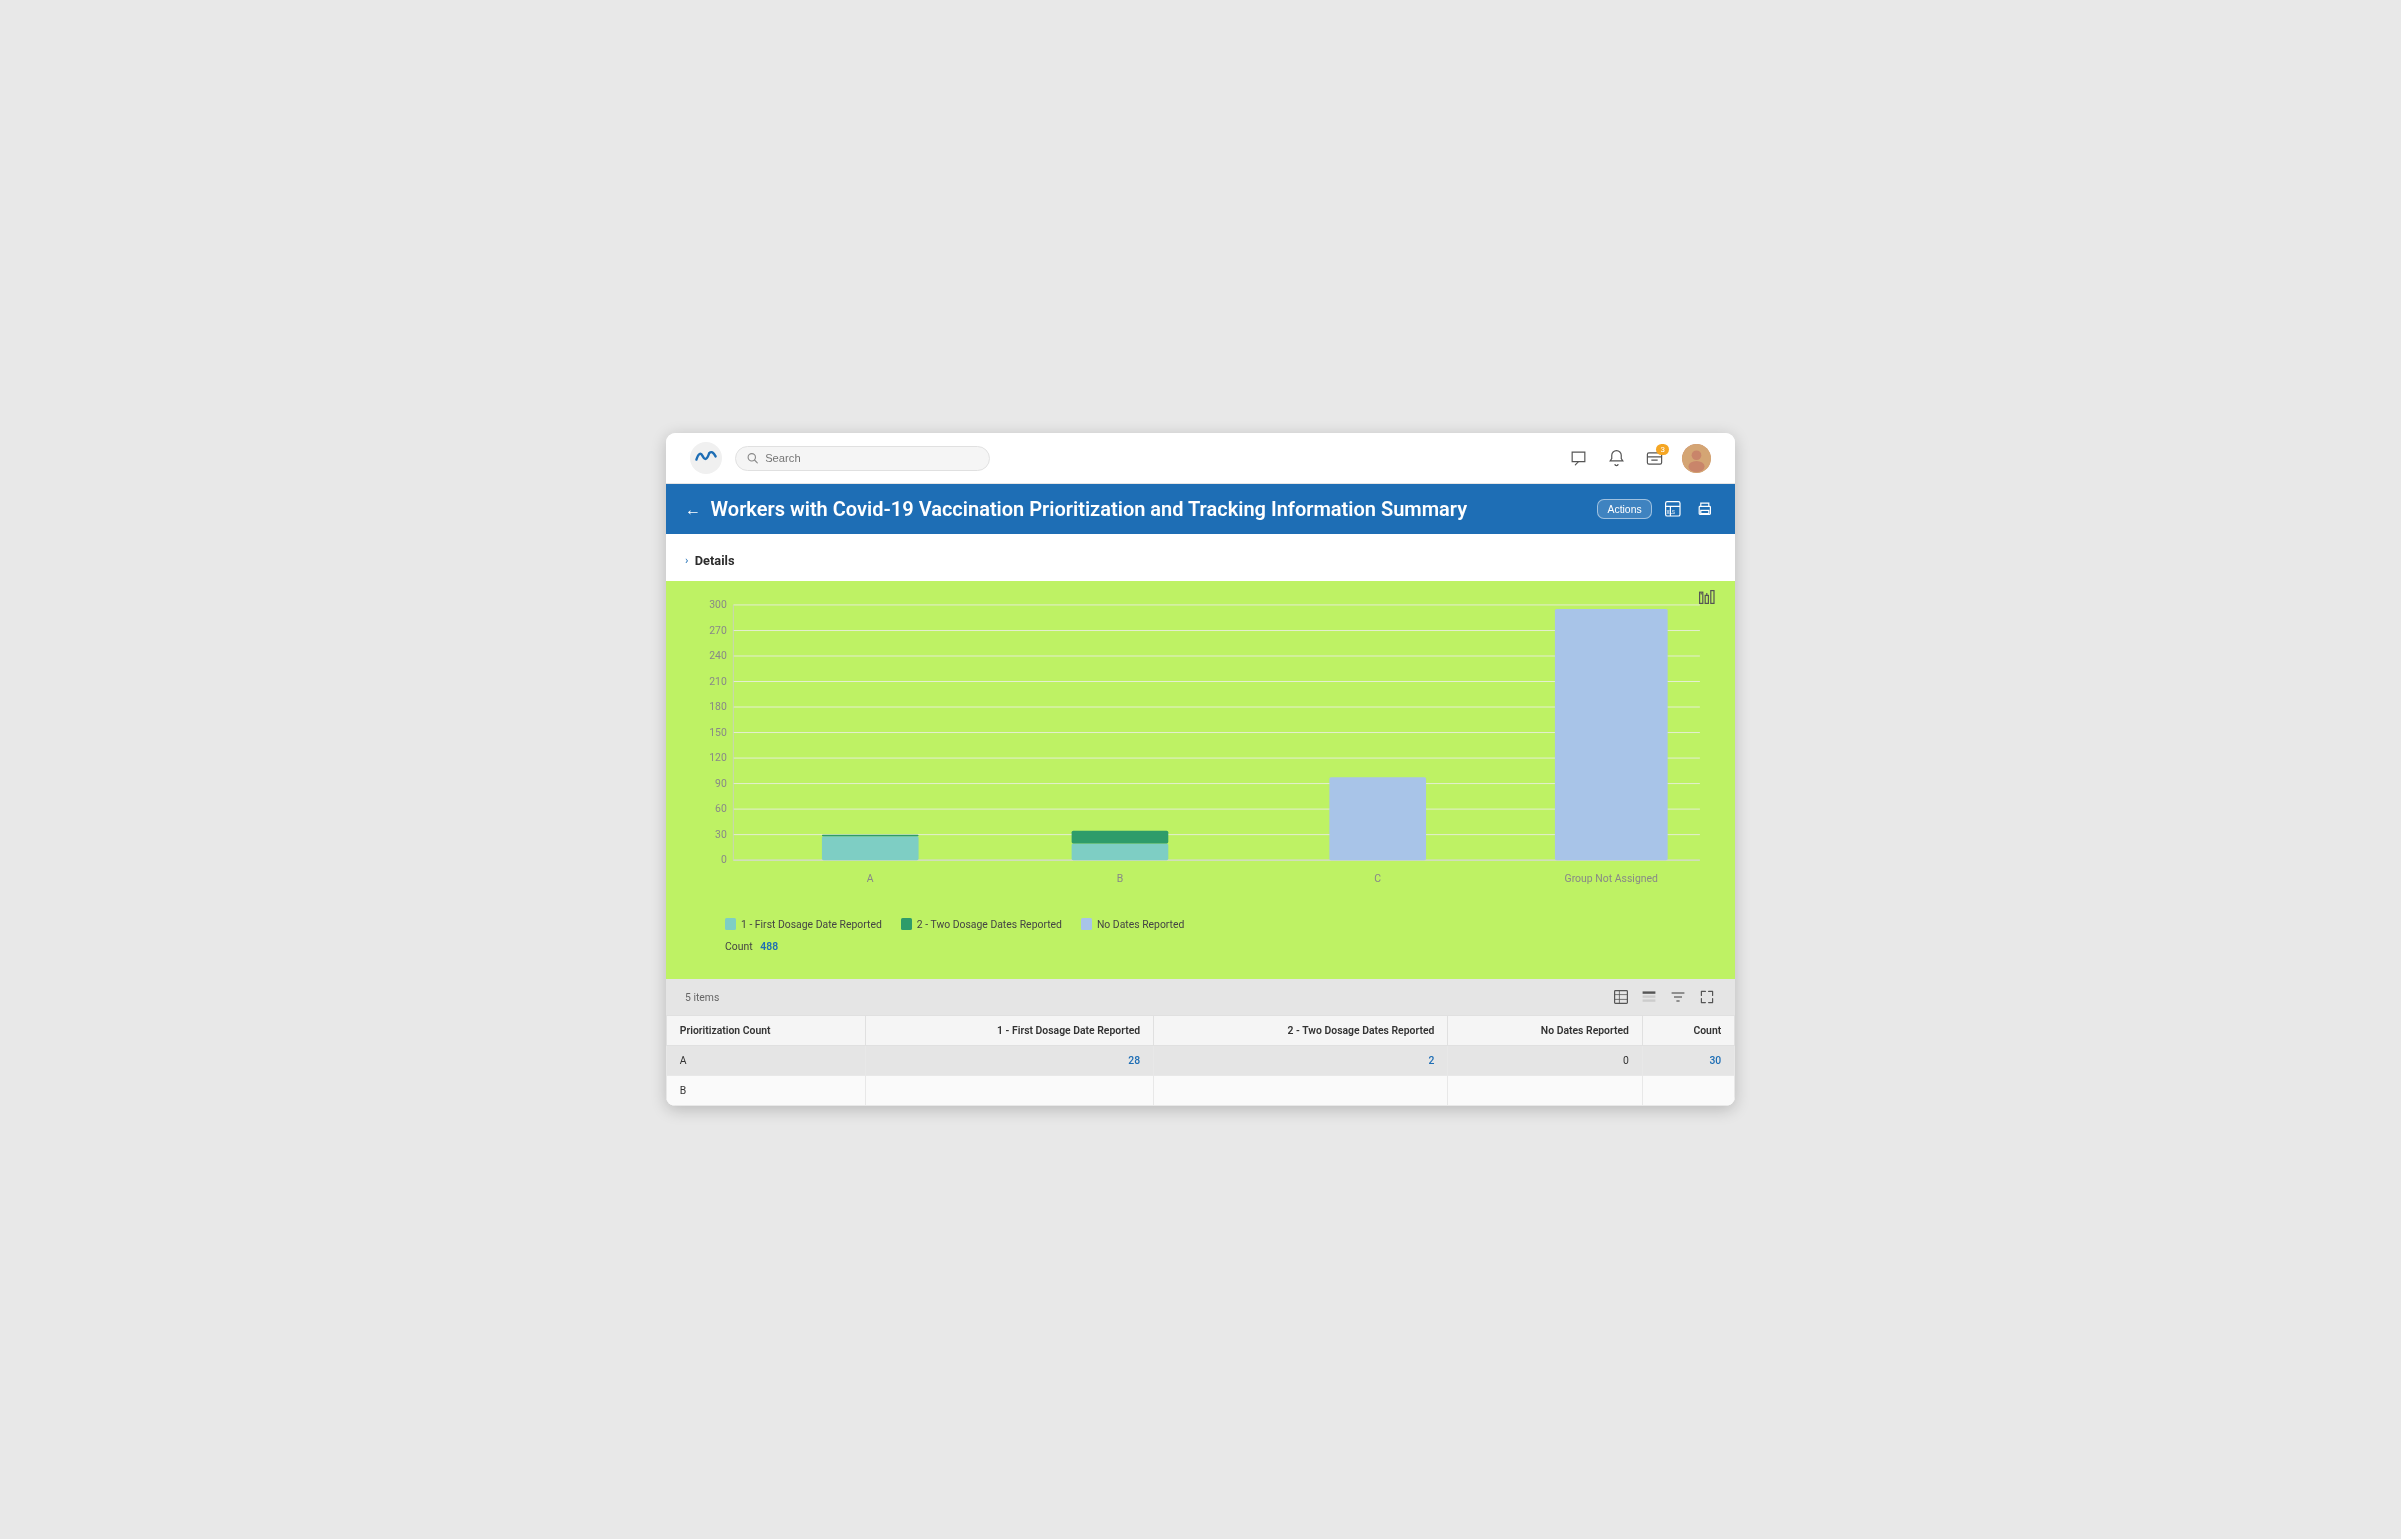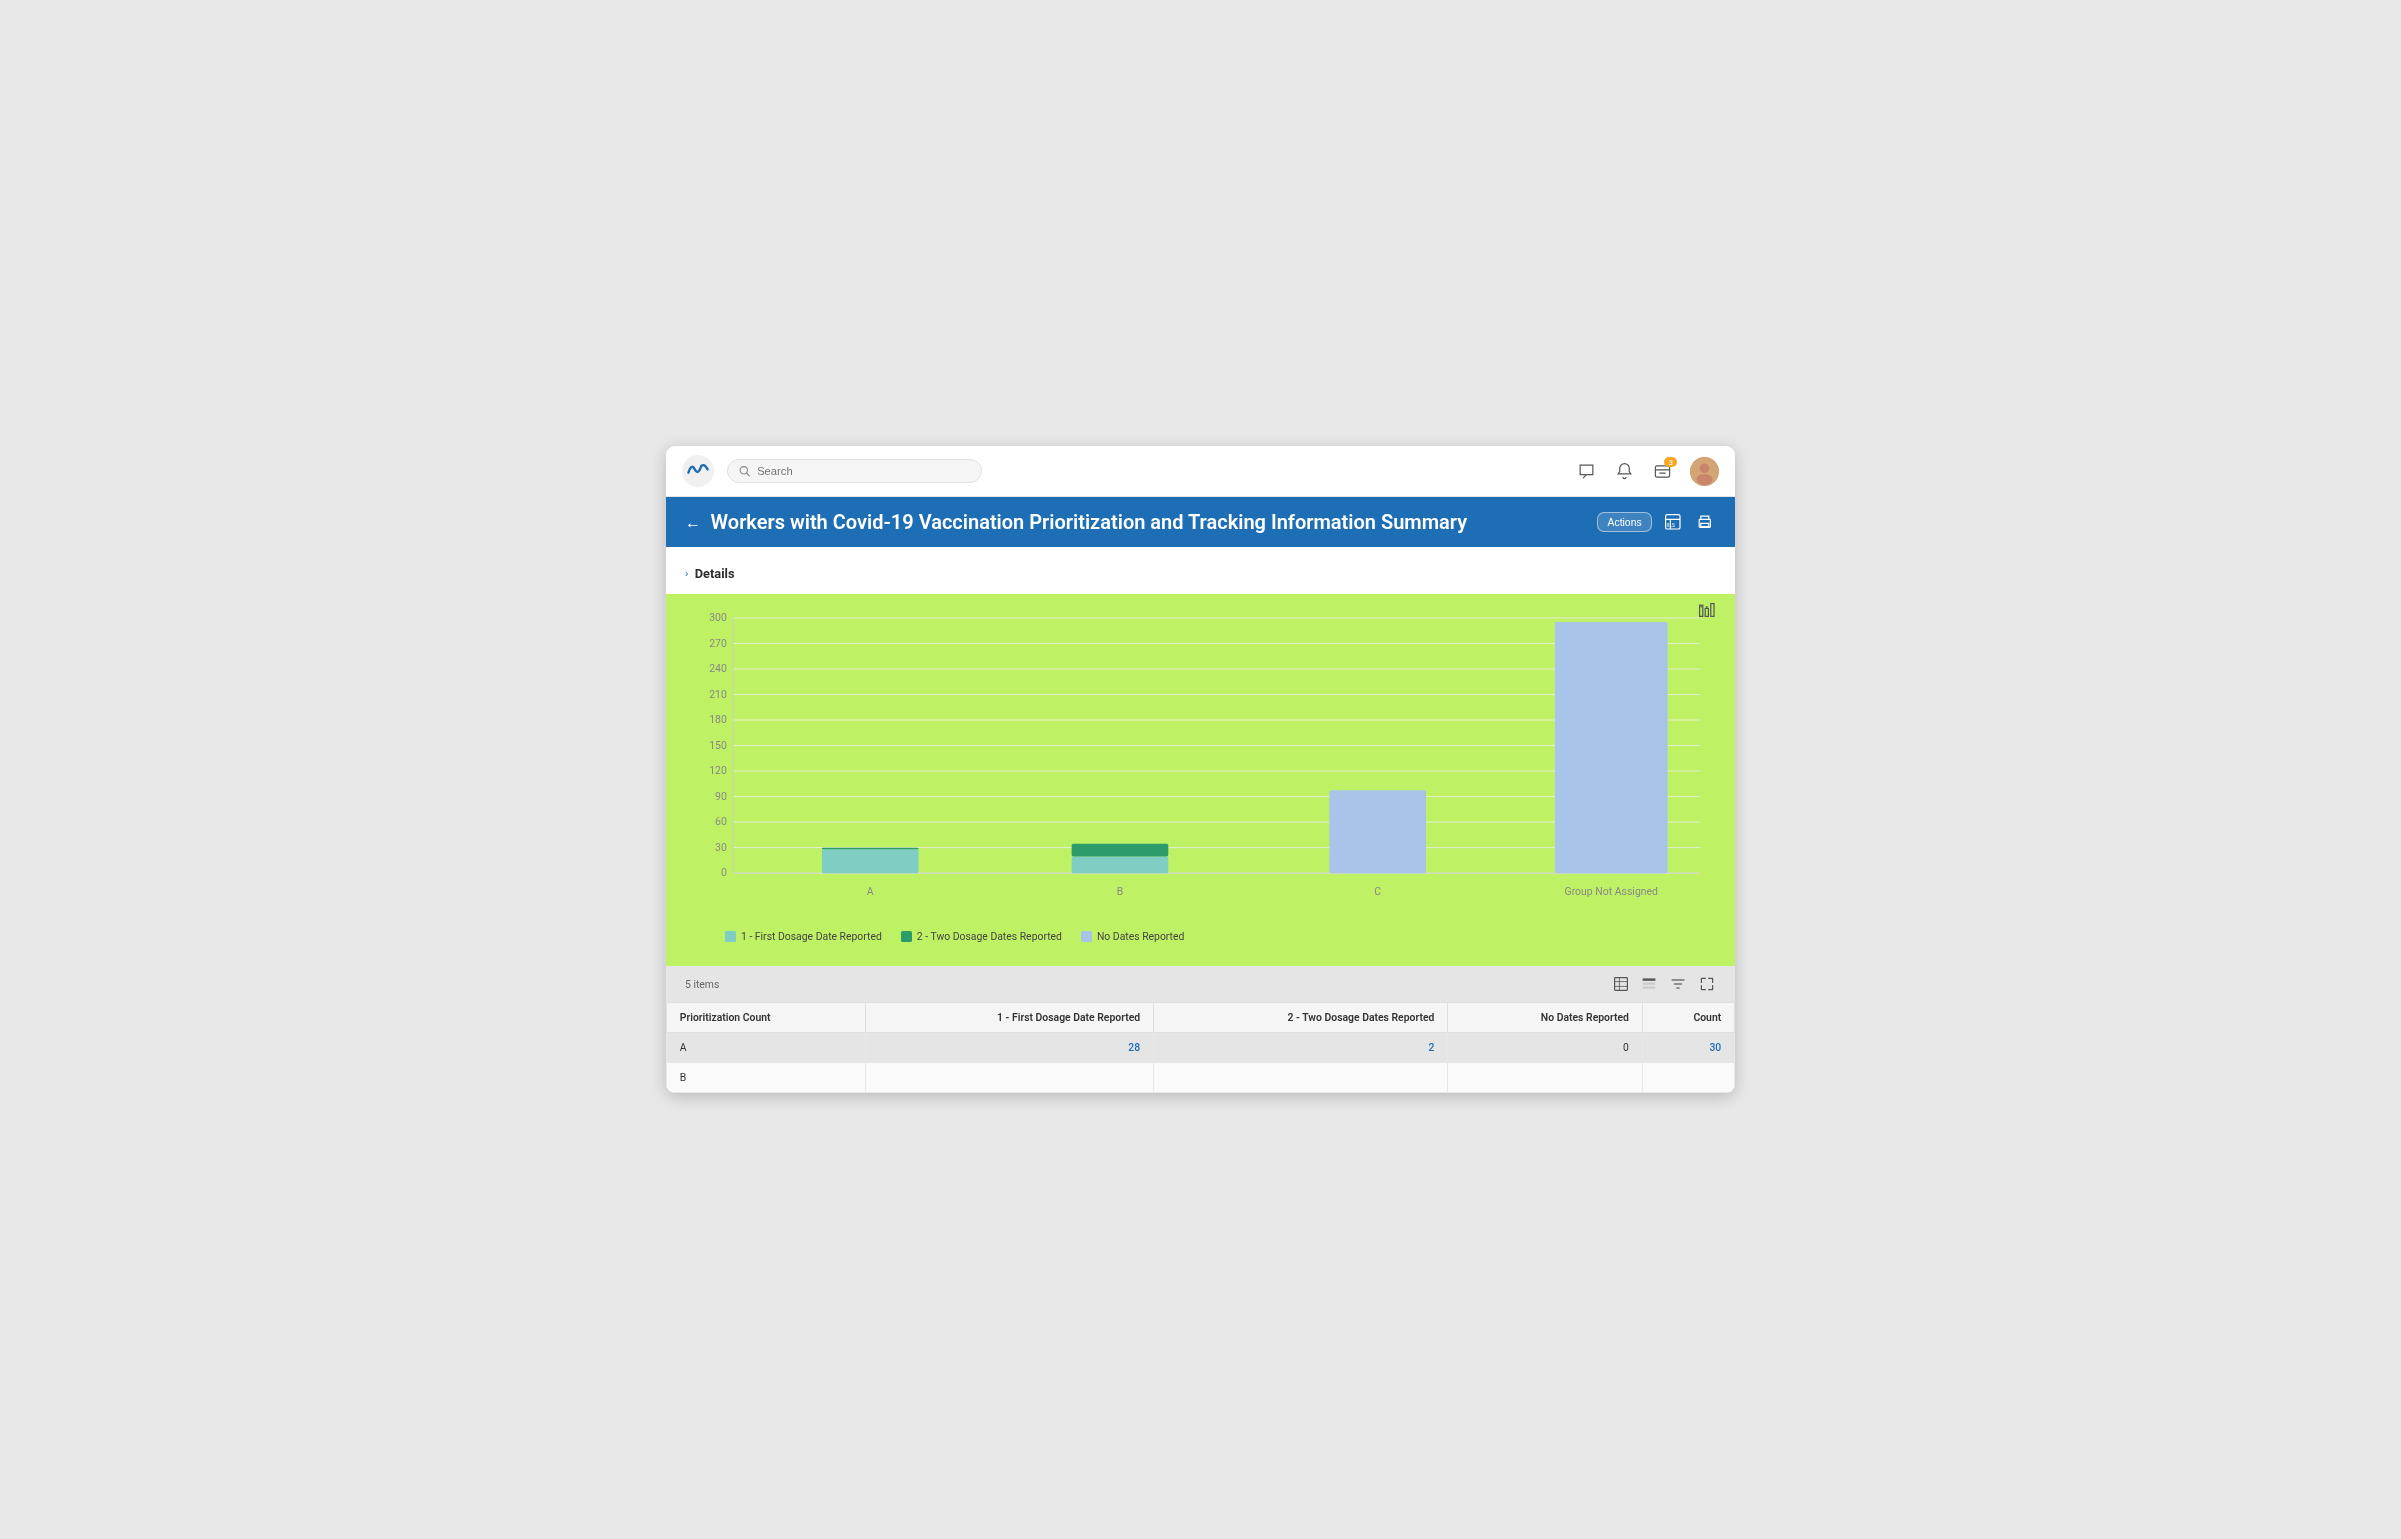--- a/index.html
+++ b/index.html
@@ -16,21 +16,21 @@
       width: 1069px;
       background: #fff;
       border-radius: 9.6px;
       overflow: hidden;
       box-shadow: 0 3.2px 16px rgba(0,0,0,0.2);
     }
     
     .top-nav {
       display: flex;
       align-items: center;
-      padding: 0 16px;
+      padding: 0 24px;
       height: 51px;
       background: #fff;
       border-bottom: 0.8px solid #e5e5e5;
     }
     .logo-area {
       display: flex;
       align-items: center;
       margin-right: 12.8px;
     }
     .logo-icon {
@@ -419,20 +419,25 @@
         <div class="legend-item">
           <div class="legend-dot" style="background:#2e9c6a;"></div>
           <span>2 - Two Dosage Dates Reported</span>
         </div>
         <div class="legend-item">
           <div class="legend-dot" style="background:#a8c4e8;"></div>
           <span>No Dates Reported</span>
         </div>
       </div>
 
+      <div class="count-row">
+        <span>Count</span>
+        &nbsp;
+        <span class="count-value">488</span>
+      </div>
     </div>
 
     <div class="table-section">
       <div class="table-toolbar">
         <span class="items-count">5 items</span>
         <div class="table-actions">
           <div class="table-action-icon">
             <svg width="16" height="16" viewBox="0 0 20 20">
               <rect x="2" y="2" width="16" height="16" rx="1" fill="none" stroke="#555" stroke-width="1.5"></rect>
               <line x1="2" y1="7" x2="18" y2="7" stroke="#555" stroke-width="1"></line>

